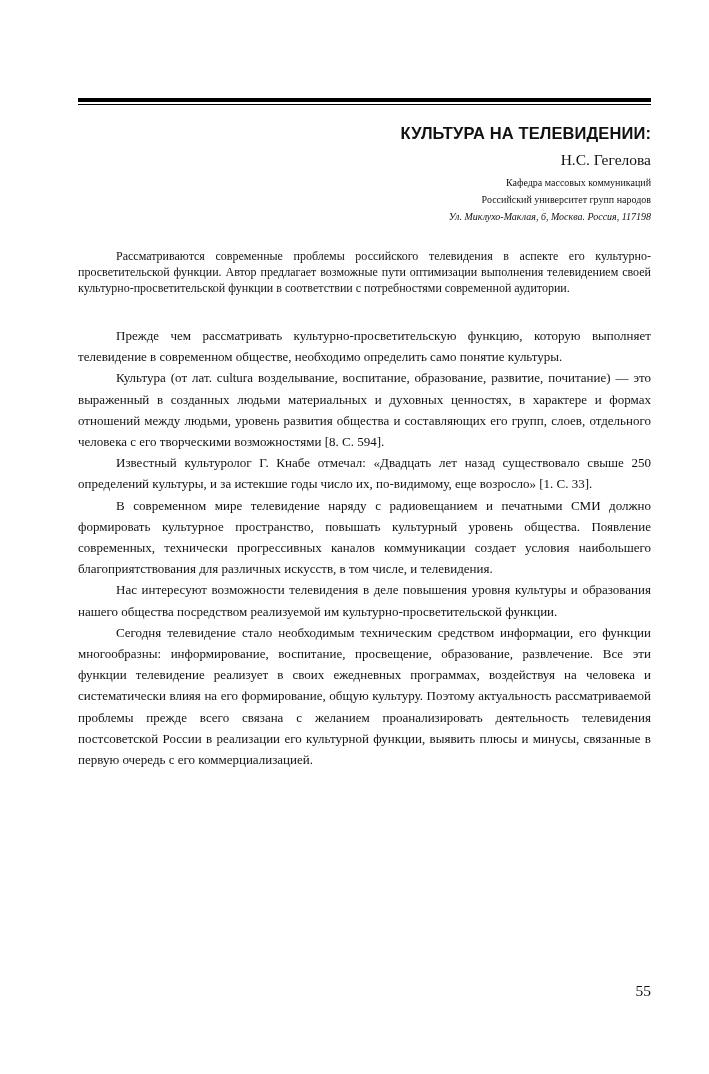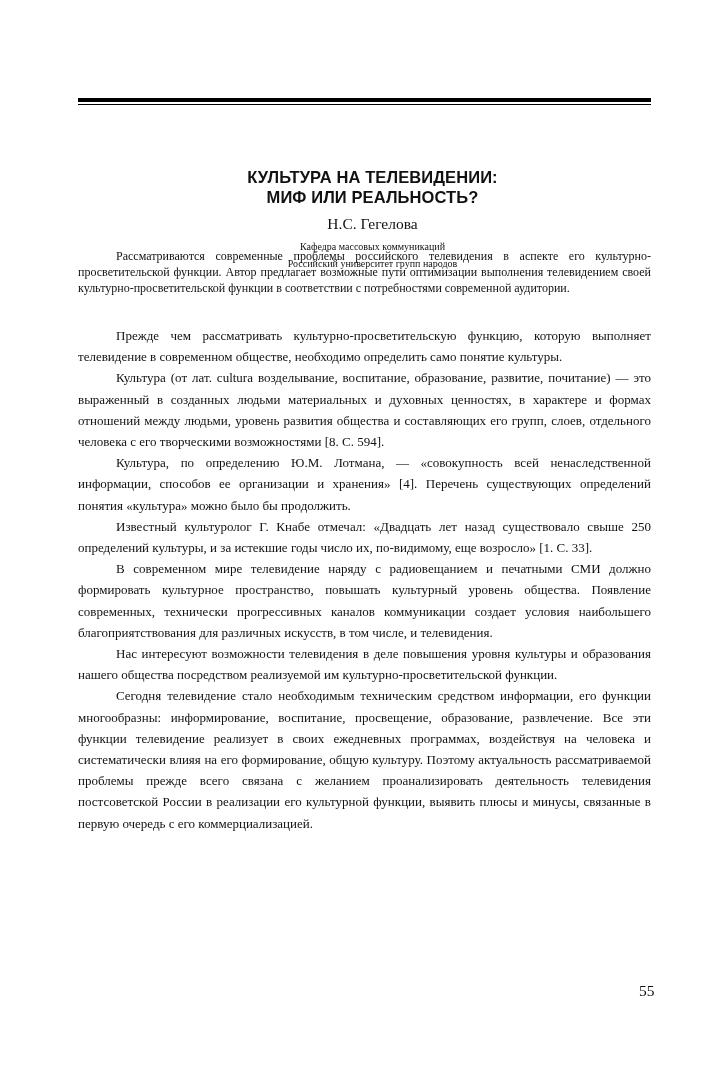--- a/index.html
+++ b/index.html
@@ -1,54 +1,53 @@
 <!DOCTYPE html>
 <html><head>
   <meta charset="utf-8">
   <style>
     html, body { margin: 0; padding: 0; background: #ffffff; }
     body { width: 709px; height: 1074px; position: relative; overflow: hidden; color: #111; }
     .page { position: absolute; left: 78px; top: 0; width: 573px; }
     .rule-thick { position: absolute; left: 0; top: 98px; width: 573px; height: 4px; background: #000; }
     .rule-thin { position: absolute; left: 0; top: 104px; width: 573px; height: 1px; background: #000; }
-    .title-block { position: absolute; left: 8px; top: 123px; width: 573px; text-align: center; margin-top: 44px; }
+    .title-block { position: absolute; left: 0; top: 123px; width: 573px; text-align: right; }
     .title { font-family: "Liberation Sans", sans-serif; font-weight: bold; font-size: 16.5px; line-height: 20px; margin: 0; letter-spacing: 0.1px; }
     .author { font-family: "Liberation Serif", serif; font-weight: normal; font-size: 15.5px; line-height: 20px; margin-top: 7px; }
     .affil { font-family: "Liberation Serif", serif; font-size: 10px; line-height: 17px; margin-top: 4px; }
     .affil .it { font-style: italic; }
     .abstract { position: absolute; left: 0; top: 248px; width: 573px; font-family: "Liberation Serif", serif; font-size: 12px; line-height: 16.2px; text-align: justify; text-indent: 38px; margin: 0; }
     .body-text { position: absolute; left: 0; top: 325px; width: 573px; font-family: "Liberation Serif", serif; font-size: 13px; line-height: 21.2px; }
     .body-text p { margin: 0; text-align: justify; text-indent: 38px; hyphens: manual; }
-    .page-number { position: absolute; left: 550px; top: 982px; width: 23px; font-family: "Liberation Serif", serif; font-size: 15.5px; margin-left: 11px; }
+    .page-number { position: absolute; left: 550px; top: 982px; width: 23px; text-align: right; font-family: "Liberation Serif", serif; font-size: 15.5px; }
   </style>
 </head>
 <body>
 
 <div class="page">
   <div class="rule-thick"></div>
   <div class="rule-thin"></div>
 
   <div class="title-block">
     <h1 class="title">
       <span>КУЛЬТУРА НА ТЕЛЕВИДЕНИИ:</span><br>
-      <span>МИФ ИЛИ РЕАЛЬНОСТЬ?</span>
     </h1>
     <div class="author">Н.С. Гегелова</div>
     <div class="affil">
       <div>Кафедра массовых коммуникаций</div>
       <div>Российский университет групп народов</div>
+      <div class="it">Ул. Миклухо-Маклая, 6, Москва. Россия, 117198</div>
     </div>
   </div>
 
   <p class="abstract">Рассматриваются современные проблемы российского телевидения в аспекте его культурно-просветительской функции. Автор предлагает возможные пути оптимизации выполнения телевидением своей культурно-просветительской функции в соответствии с потребностями современной аудитории.</p>
 
   <div class="body-text">
     <p>Прежде чем рассматривать культурно-просветительскую функцию, которую выполняет телевидение в современном обществе, необходимо определить само понятие культуры.</p>
     <p>Культура (от лат. cultura возделывание, воспитание, образование, развитие, почитание) — это выраженный в созданных людьми материальных и духовных ценностях, в характере и формах отношений между людьми, уровень развития общества и составляющих его групп, слоев, отдельного человека с его творческими возможностями [8. С. 594].</p>
-    <p>Культура, по определению Ю.М. Лотмана, — «совокупность всей ненаследственной информации, способов ее организации и хранения» [4]. Перечень существующих определений понятия «культура» можно было бы продолжить.</p>
     <p>Известный культуролог Г. Кнабе отмечал: «Двадцать лет назад существовало свыше 250 определений культуры, и за истекшие годы число их, по-видимому, еще возросло» [1. С. 33].</p>
     <p>В современном мире телевидение наряду с радиовещанием и печатными СМИ должно формировать культурное пространство, повышать культурный уровень общества. Появление современных, технически прогрессивных каналов коммуникации создает условия наибольшего благоприятствования для различных искусств, в том числе, и телевидения.</p>
     <p>Нас интересуют возможности телевидения в деле повышения уровня культуры и образования нашего общества посредством реализуемой им культурно-просветительской функции.</p>
     <p>Сегодня телевидение стало необходимым техническим средством информации, его функции многообразны: информирование, воспитание, просвещение, образование, развлечение. Все эти функции телевидение реализует в своих ежедневных программах, воздействуя на человека и систематически влияя на его формирование, общую культуру. Поэтому актуальность рассматриваемой проблемы прежде всего связана с желанием проанализировать деятельность телевидения постсоветской России в реализации его культурной функции, выявить плюсы и минусы, связанные в первую очередь с его коммерциализацией.</p>
   </div>
 
   <div class="page-number">55</div>
 </div>
 
 </body></html>

